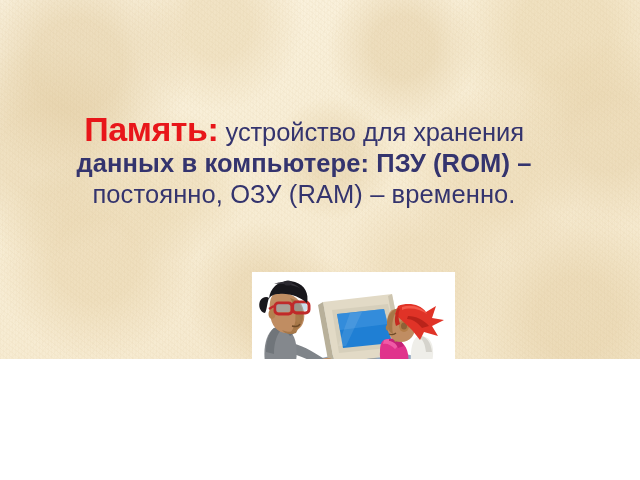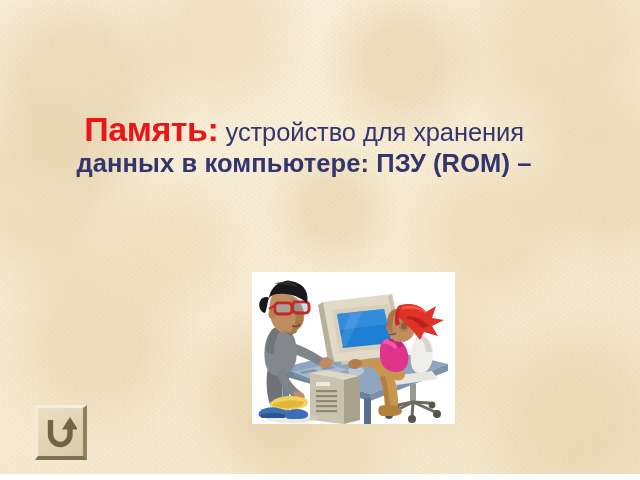--- a/index.html
+++ b/index.html
@@ -9,21 +9,21 @@
   body {
     width: 640px;
     height: 480px;
     overflow: hidden;
     font-family: "Liberation Sans", sans-serif;
   }
 
   #slide {
     position: relative;
     width: 640px;
-    height: 474px;
+    height: 359px;
     background-color: #f7ecd2;
     overflow: hidden;
   }
 
   
   #paper-texture {
     position: absolute;
     inset: 0;
     background-color: #f9efd8;
     background-image:
@@ -118,20 +118,21 @@
 <body>
 
 <div id="slide">
 
   <div id="paper-texture"></div>
   <div id="paper-grain"></div>
 
   <div id="text-block">
     <div class="text-line" id="line-1"><span class="kw">Память:</span><span> устройство для хранения</span></div>
     <div class="text-line" id="line-2">данных в компьютере: ПЗУ (ROM) –</div>
+    <div class="text-line" id="line-3">постоянно, ОЗУ (RAM) – временно.</div>
   </div>
 
   <div id="picture-frame">
     <svg id="clipart" viewBox="0 0 203 152" width="203" height="152">
       <rect x="0" y="0" width="203" height="152" fill="#ffffff"></rect>
 
       <polygon points="28,96 120,74 196,92 118,122" fill="#8fa5bf"></polygon>
       <polygon points="28,96 118,122 118,129 28,103" fill="#6e8399"></polygon>
       <polygon points="118,122 196,92 196,99 118,129" fill="#7d92aa"></polygon>
 

